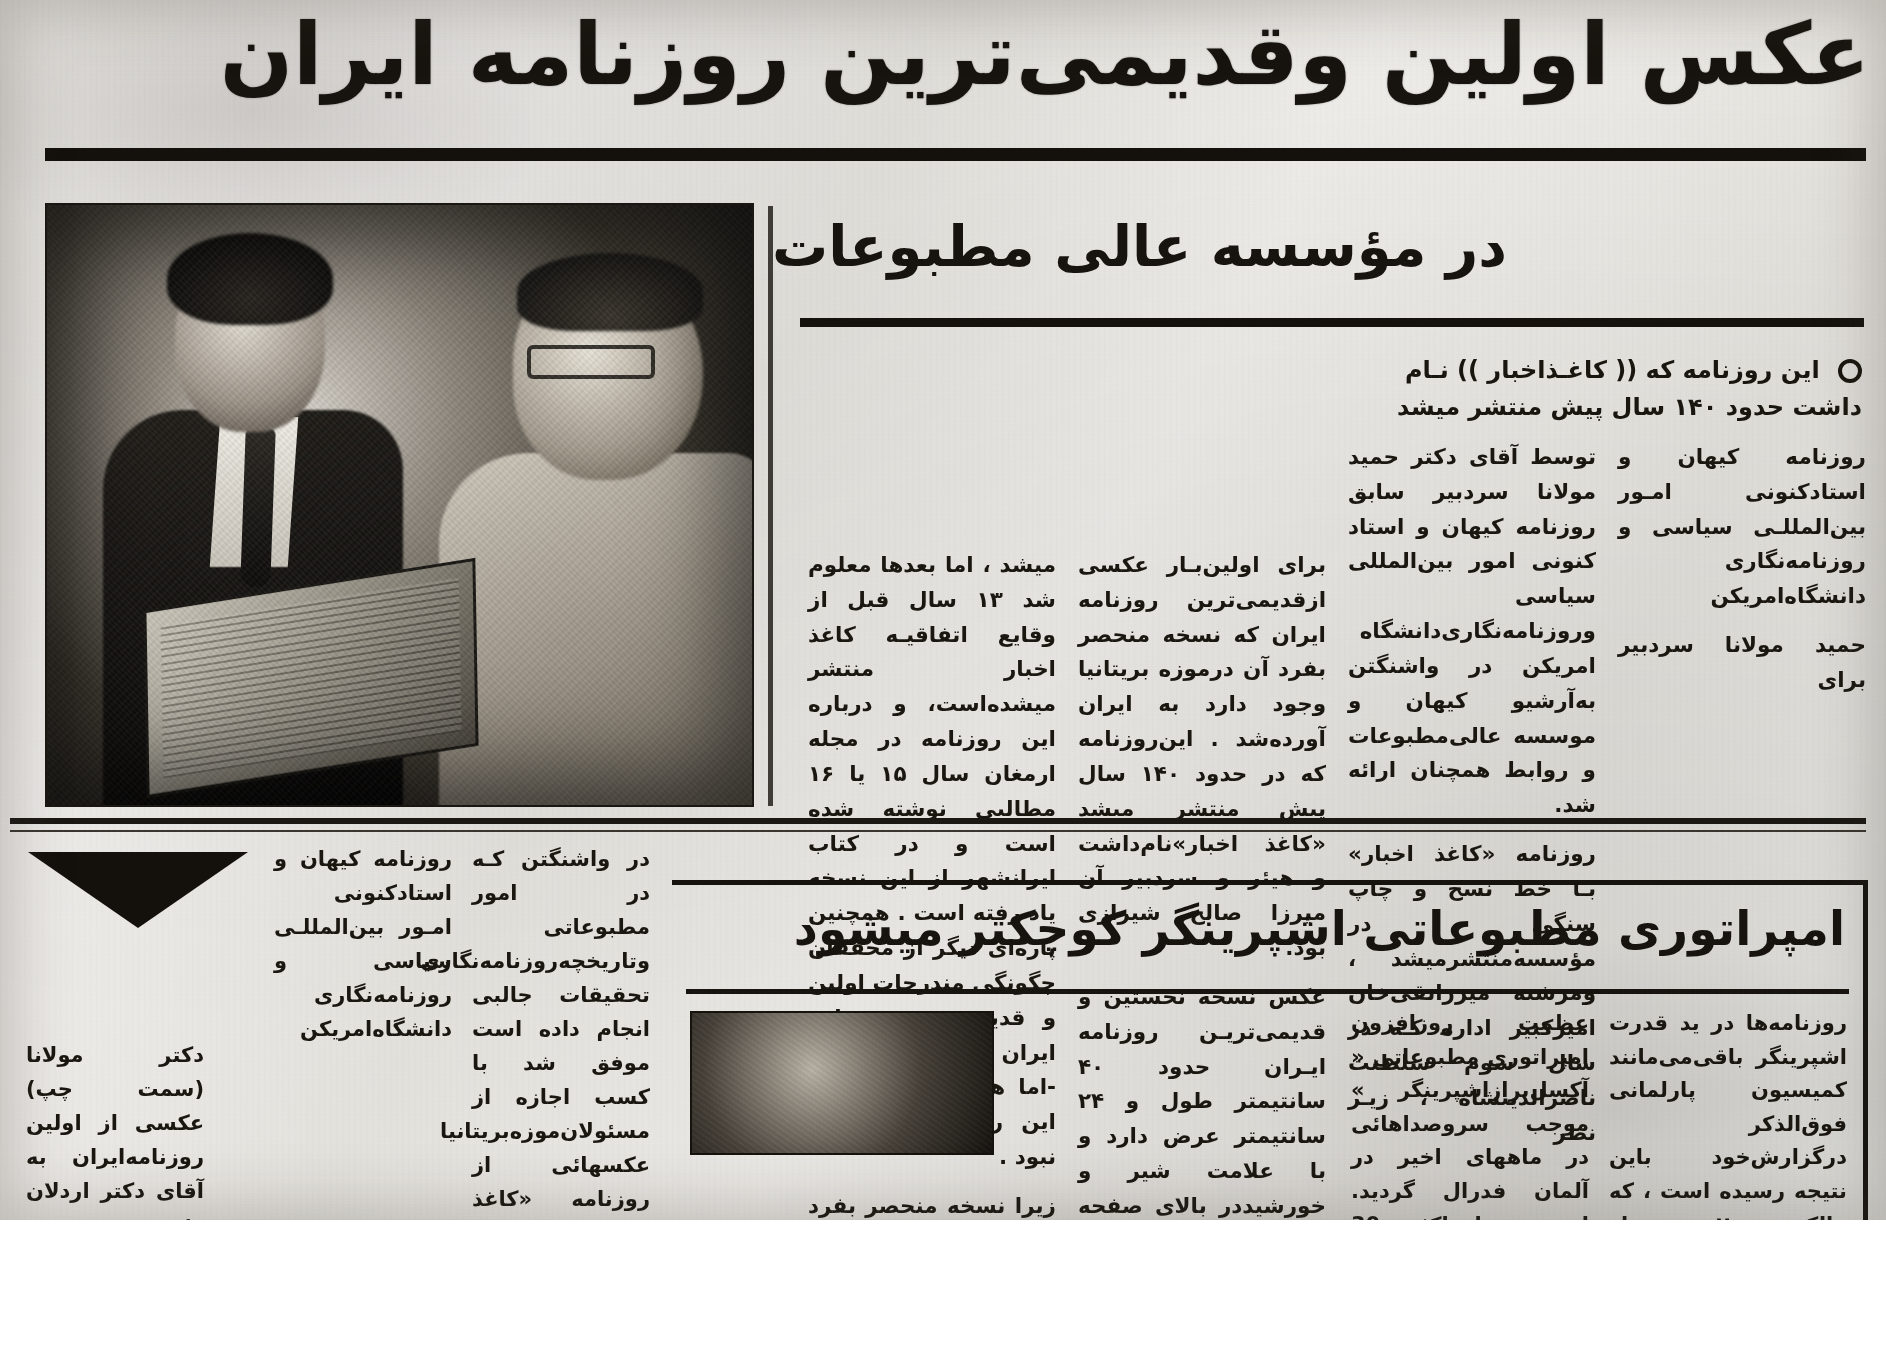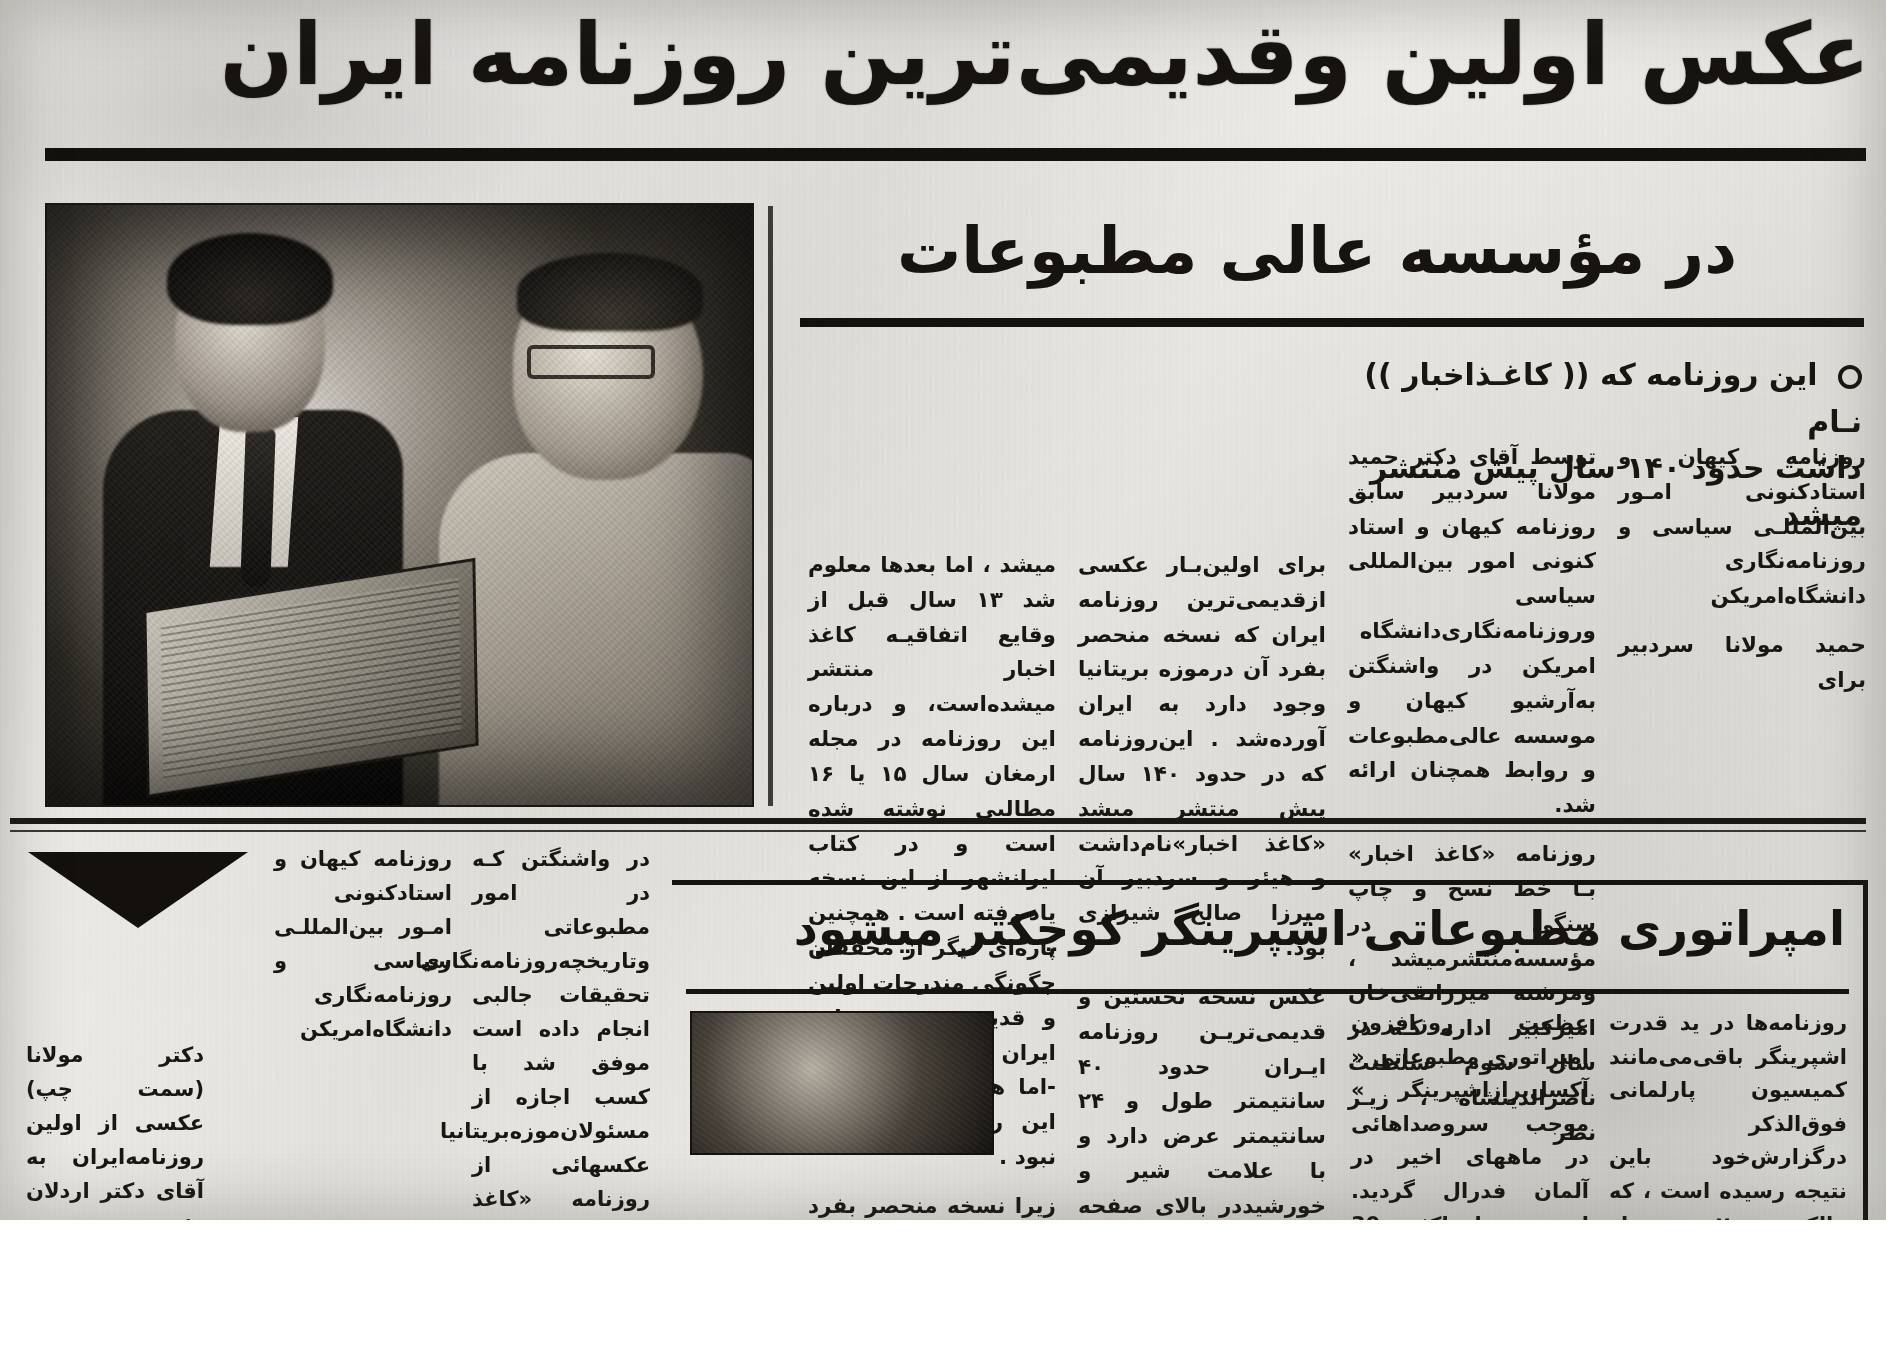--- a/index.html
+++ b/index.html
@@ -159,23 +159,23 @@
   .photo-vig {
     position: absolute; inset: 0;
     box-shadow: inset 0 0 90px 30px rgba(0,0,0,.55);
   }
 
   
   .subhead {
     position: absolute;
     top: 214px; right: 24px;
     width: 1090px;
-    text-align: center;
+    text-align: left;
     font-weight: 700;
-    font-size: 64px;
+    font-size: 56px;
     line-height: 1.18;
     color: #17140f;
     padding-left: 70px;
   }
   .rule-sub {
     position: absolute;
     top: 318px; left: 800px; right: 22px;
     height: 9px;
     background: #15120e;
   }
@@ -187,21 +187,21 @@
     opacity: .85;
   }
 
   
   .deck {
     position: absolute;
     top: 352px; right: 24px;
     width: 520px;
     text-align: right;
     font-weight: 700;
-    font-size: 30px;
+    font-size: 24px;
     line-height: 1.55;
     color: #19160f;
   }
   .deck .bullet {
     display: inline-block;
     width: 16px; height: 16px;
     border: 4px solid #19160f;
     border-radius: 50%;
     margin-left: 10px;
     vertical-align: middle;

